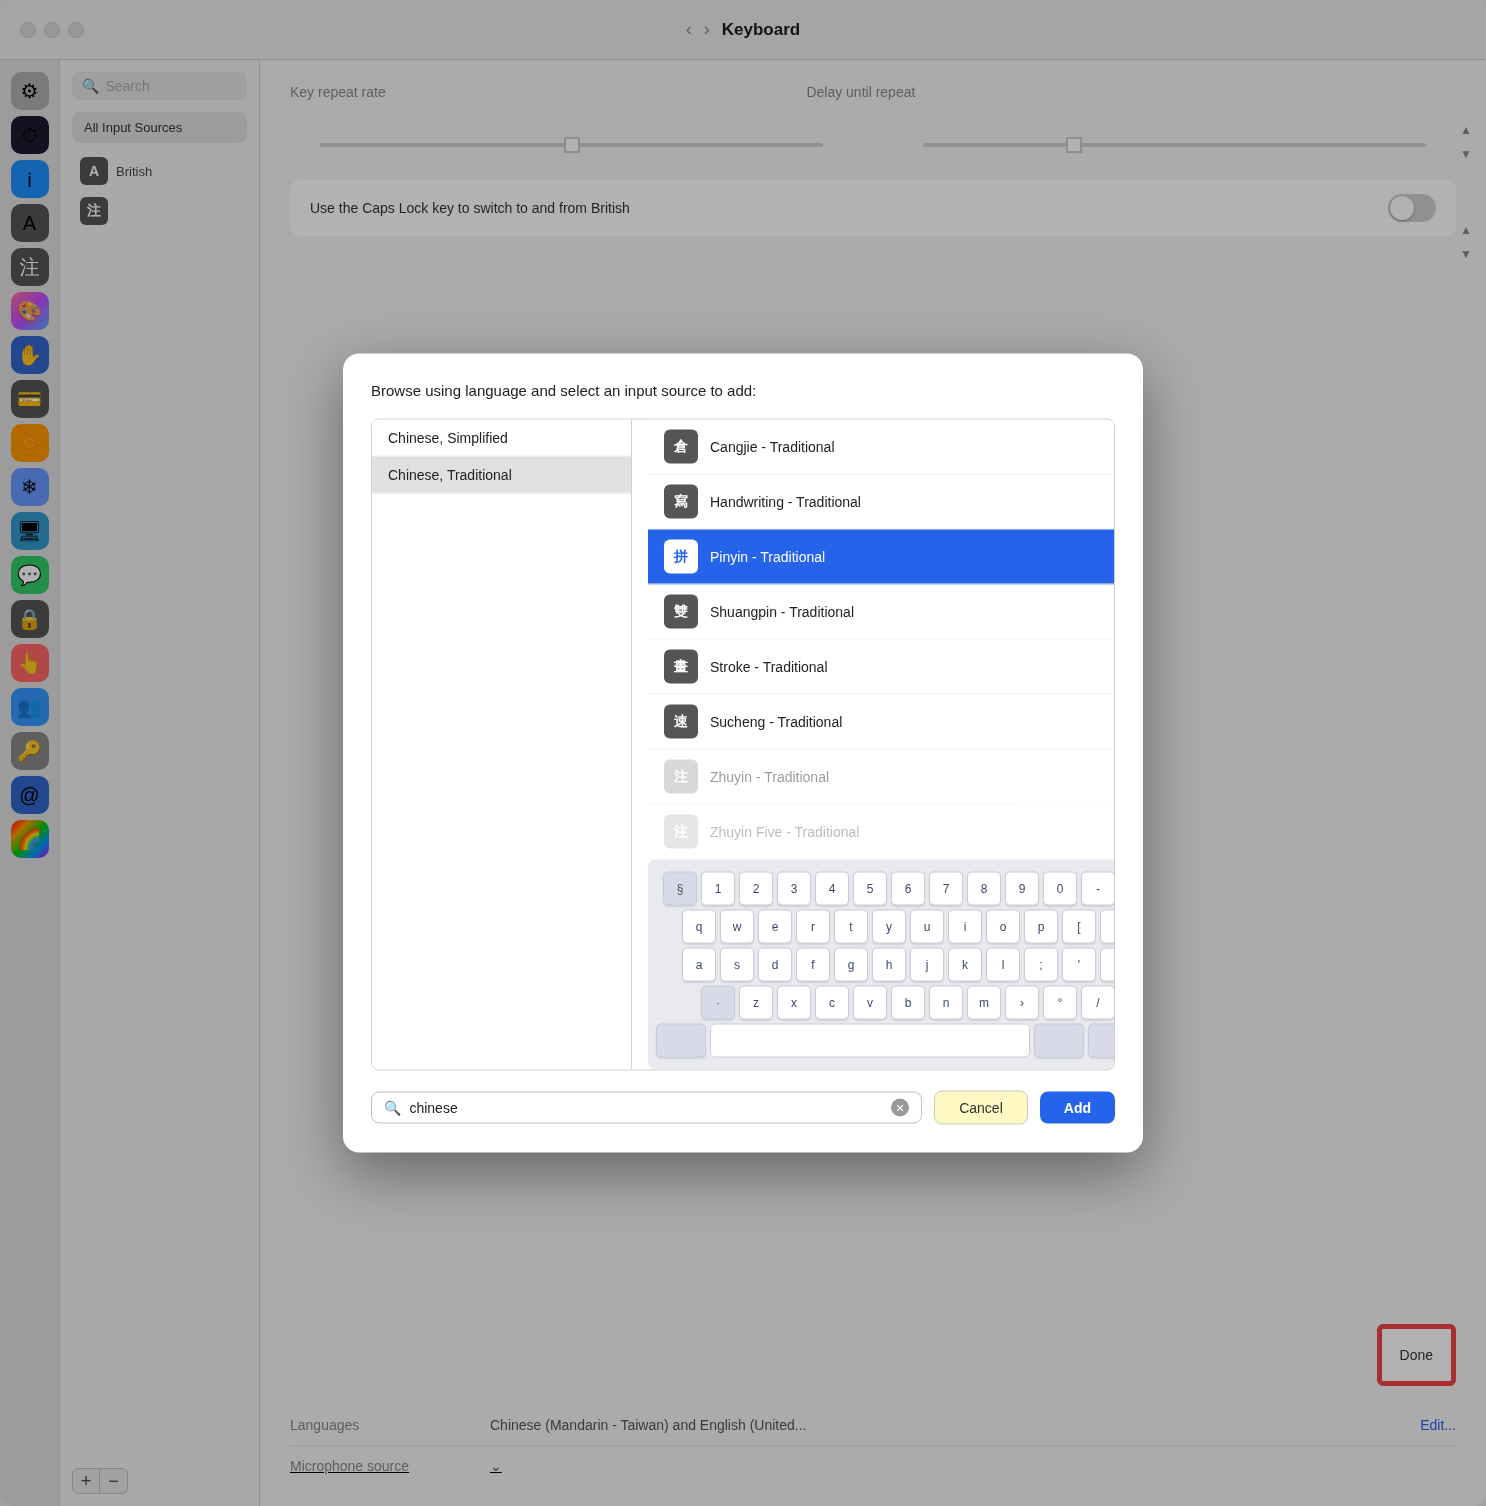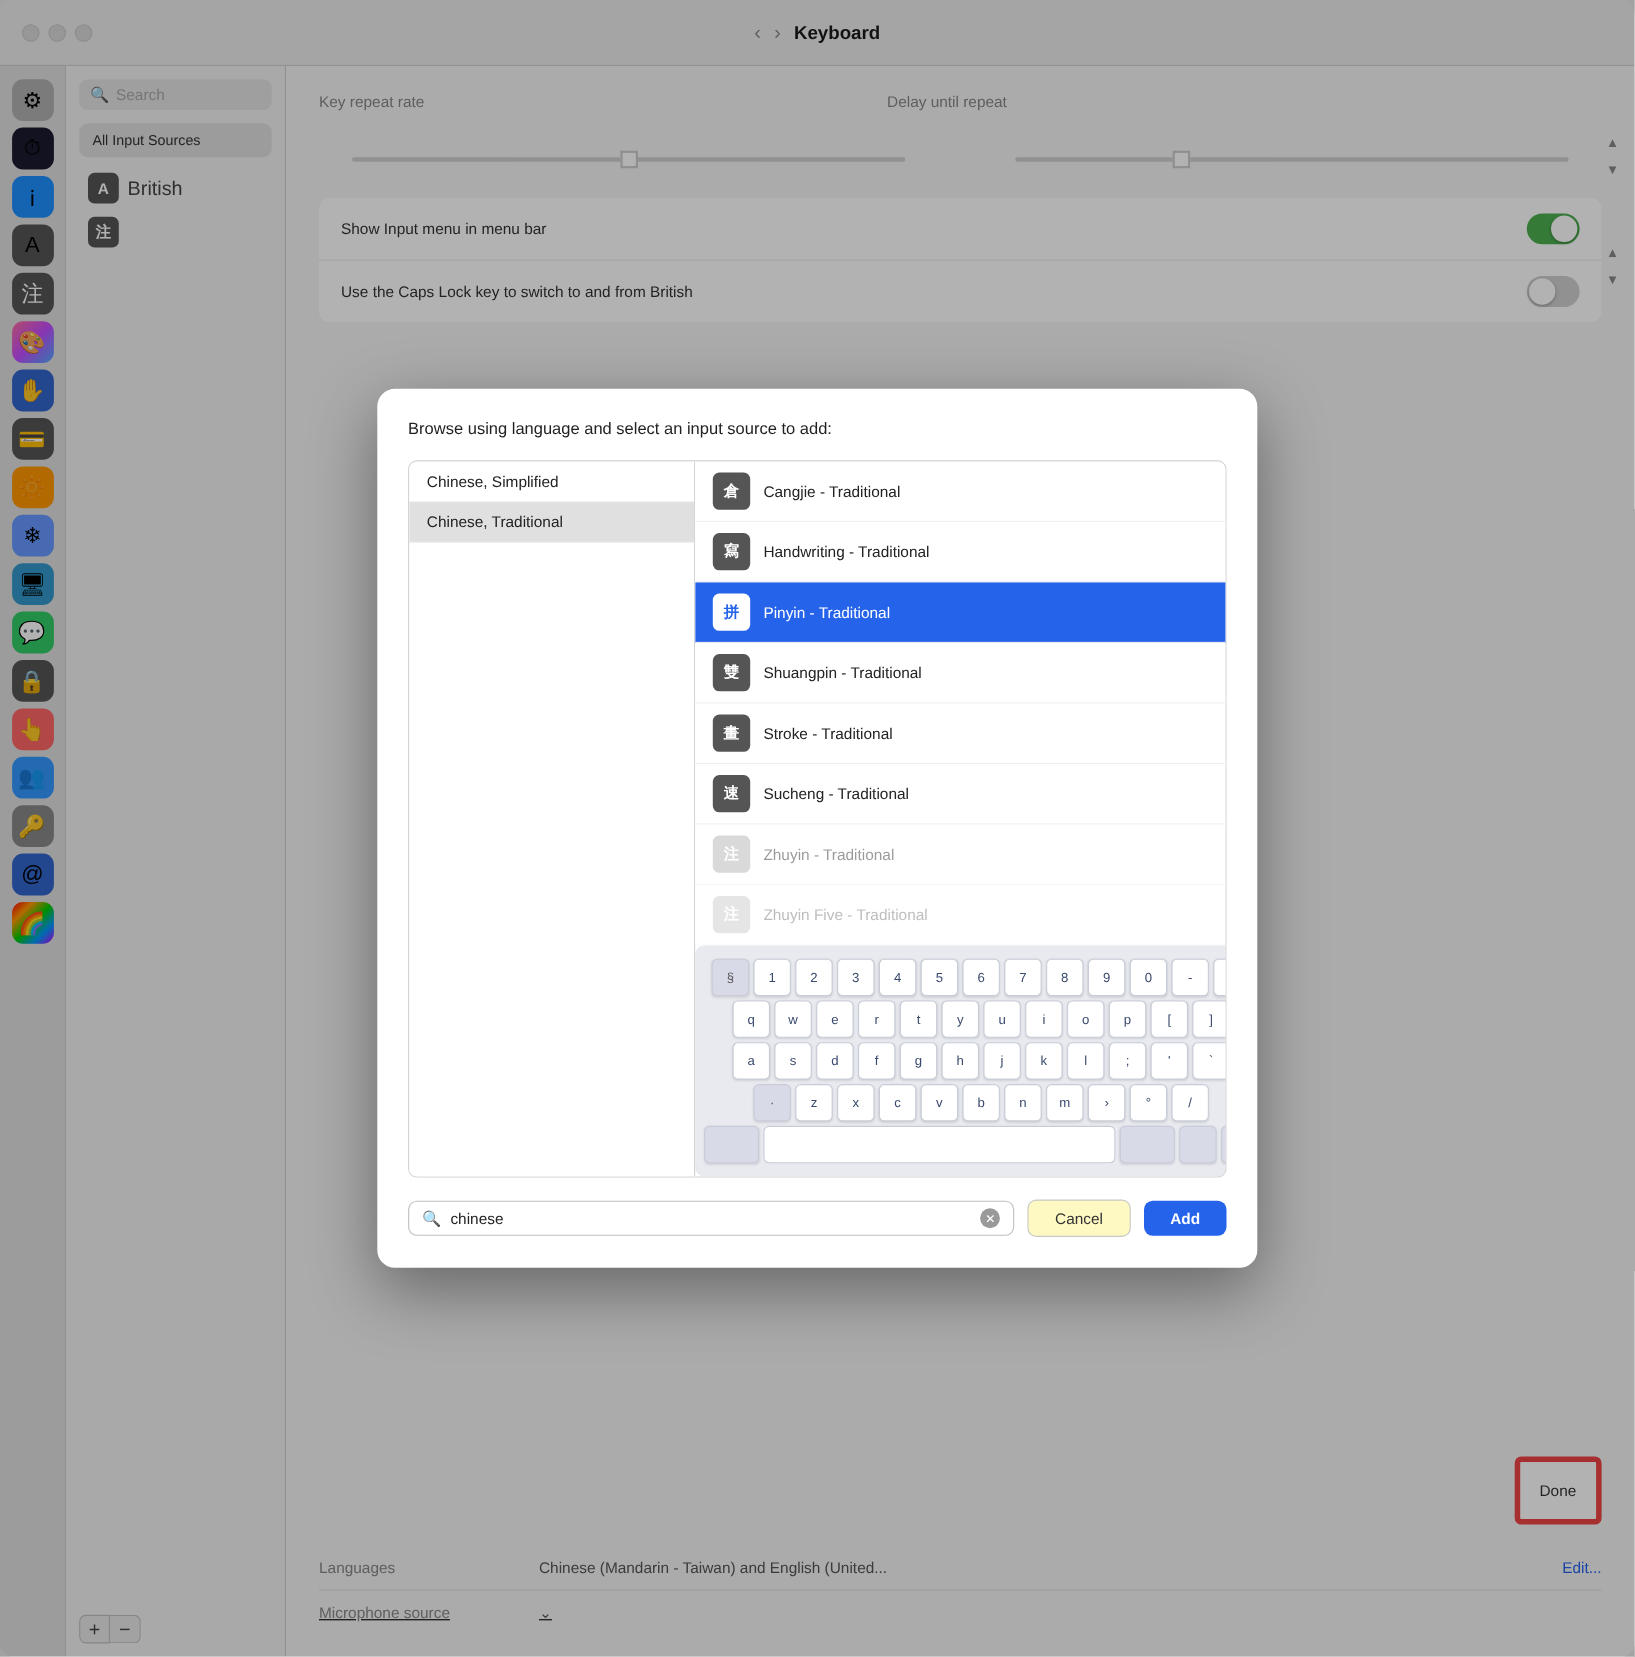--- a/index.html
+++ b/index.html
@@ -152,21 +152,21 @@
       z-index: 20;
       padding: 28px;
     }
     .modal-title {
       font-size: 15px;
       color: #222;
       margin-bottom: 20px;
     }
     .modal-body {
       display: flex;
-      gap: 0;
+      gap: 16px;
       border: 1px solid #d0d0d0;
       border-radius: 8px;
       overflow: hidden;
       margin-bottom: 20px;
     }
     .lang-list {
       width: 260px;
       border-right: 1px solid #d0d0d0;
       background: #fff;
       flex-shrink: 0;
@@ -409,21 +409,21 @@
 
       <div class="search-box">
         <span class="search-icon-sm">🔍</span>
         <span class="search-placeholder">Search</span>
       </div>
 
       <div style="background:#e0e0e0; border-radius:8px; padding:8px 12px; margin-bottom:8px; font-size:13px; color:#333;">All Input Sources</div>
 
       <div style="display:flex; align-items:center; gap:8px; padding:6px 8px;">
         <div style="width:28px;height:28px;background:#555;border-radius:6px;display:flex;align-items:center;justify-content:center;color:white;font-size:14px;font-weight:bold;">A</div>
-        <span style="font-size:18px;color:#444;">British</span>
+        <span style="font-size:13px;color:#444;">British</span>
       </div>
       <div style="display:flex; align-items:center; gap:8px; padding:6px 8px;">
         <div style="width:28px;height:28px;background:#555;border-radius:6px;display:flex;align-items:center;justify-content:center;color:white;font-size:14px;font-weight:bold;">注</div>
         <span style="font-size:13px;color:#444;"></span>
       </div>
 
       <div style="margin-top:auto; display:flex; gap:0;">
         <button style="width:28px;height:26px;background:#e8e8e8;border:1px solid #c0c0c0;border-radius:6px 0 0 6px;font-size:18px;cursor:pointer;display:flex;align-items:center;justify-content:center;color:#444;">+</button>
         <button style="width:28px;height:26px;background:#e8e8e8;border:1px solid #c0c0c0;border-left:none;border-radius:0 6px 6px 0;font-size:18px;cursor:pointer;display:flex;align-items:center;justify-content:center;color:#444;">−</button>
       </div>
@@ -440,24 +440,20 @@
       <div style="height:30px; margin-bottom:20px; display:flex; gap:40px; align-items:center;">
         <div style="flex:1; height:4px; background:#d0d0d0; border-radius:2px; position:relative; margin:0 30px;">
           <div style="position:absolute;left:50%;top:-6px;width:16px;height:16px;background:#fff;border:2px solid #ccc;border-radius:50;transform:translateX(-50%);"></div>
         </div>
         <div style="flex:1; height:4px; background:#d0d0d0; border-radius:2px; position:relative; margin:0 30px;">
           <div style="position:absolute;left:30%;top:-6px;width:16px;height:16px;background:#fff;border:2px solid #ccc;border-radius:50;transform:translateX(-50%);"></div>
         </div>
       </div>
 
       <div style="background:#fff;border-radius:10px;overflow:hidden;margin-bottom:16px;">
-        <div class="settings-row" style="padding:14px 20px;">
-          <span class="settings-label">Show Input menu in menu bar</span>
-          <div class="toggle"></div>
-        </div>
         <div class="settings-row" style="padding:14px 20px; border-bottom:none;">
           <span class="settings-label">Use the Caps Lock key to switch to and from British</span>
           <div class="toggle toggle-off"></div>
         </div>
       </div>
 
       <div style="position:absolute;right:10px;top:60px;display:flex;flex-direction:column;gap:4px;">
         <div class="scroll-arrow">▲</div>
         <div class="scroll-arrow">▼</div>
       </div>

